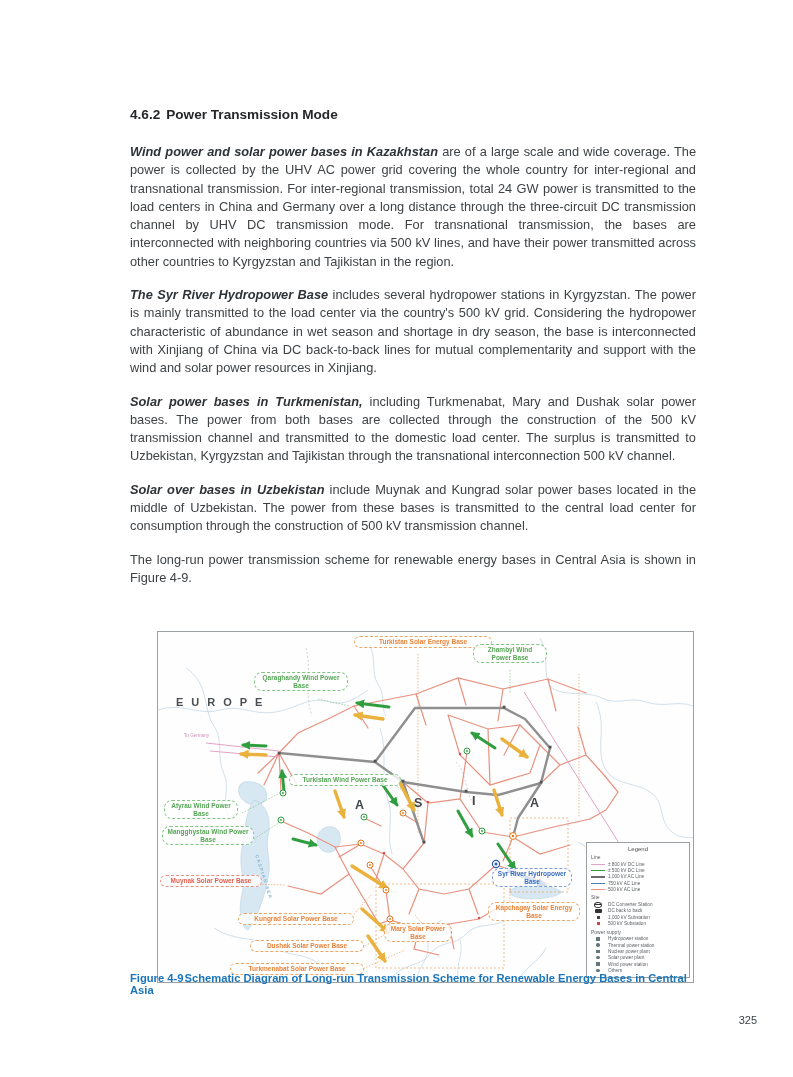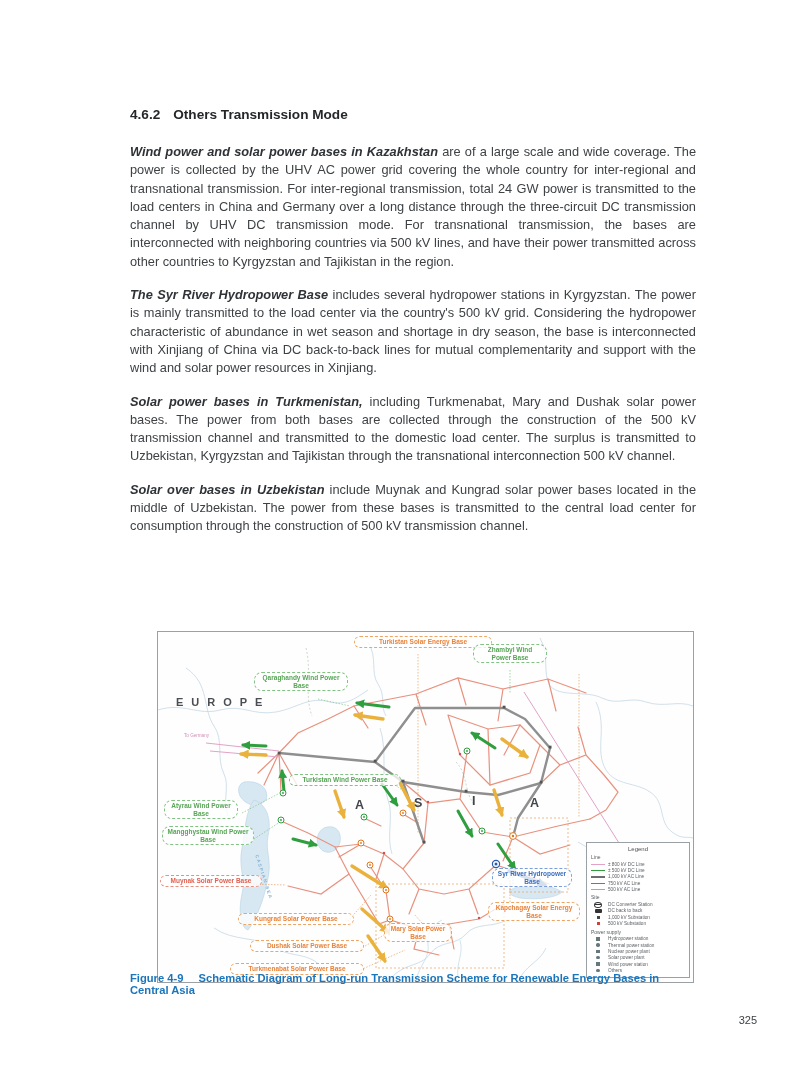--- a/index.html
+++ b/index.html
@@ -1,19 +1,19 @@
 <!DOCTYPE html>
 <html><head>
 <meta charset="utf-8">
 <style>
   html,body{margin:0;padding:0;background:#ffffff;}
   .page{position:relative;width:793px;height:1077px;background:#ffffff;overflow:hidden;
         font-family:"Liberation Sans",sans-serif;}
   .content{position:absolute;left:130px;top:107px;width:566px;color:#3e4245;}
-  .sec-heading{display:flex;gap:13px;font-size:13.6px;font-weight:bold;color:#24272a;
+  .sec-heading{display:flex;gap:6px;font-size:13.6px;font-weight:bold;color:#24272a;
                margin:0 0 21px 0;}
   .body-p{font-size:12.8px;line-height:18.3px;text-align:justify;margin:0 0 15px 0;color:#3e4245;}
   .body-p .lead{font-weight:bold;color:#2f3337;font-style:italic;}
 
   
   .figure{position:absolute;left:157px;top:612px;width:535px;height:350px;
           border:1px solid #9aa0a4;background:#fefefe;overflow:hidden;margin-top:19px;}
   .figure svg{position:absolute;left:0;top:0;}
   .map-label{position:absolute;border:1px dashed;border-radius:8px;background:rgba(255,255,255,.78);
              font-size:6.5px;line-height:7.5px;font-weight:bold;text-align:center;padding:1px 4px;
@@ -45,43 +45,44 @@
   .ic-conv{width:6px;height:4px;border:0.8px solid #333;border-radius:50%;position:relative;}
   .ic-conv::after{content:"";position:absolute;left:0;right:0;top:1.2px;border-top:0.8px solid #333;}
   .ic-bb{width:7px;height:3.5px;background:#333;border-radius:1px;}
   .ic-sq{width:3px;height:3px;background:#444;}
   .ic-sqr{width:3px;height:3px;background:#d04040;}
   .ic-p{width:3.5px;height:3.5px;background:#64787e;}
   .ic-p2{width:3.5px;height:3.5px;background:#64787e;border-radius:50%;}
 
   .caption{position:absolute;left:130px;top:972px;width:566px;font-size:11.2px;font-weight:bold;
            color:#1b75bb;}
-  .caption .cap-label{margin-right:15px;}
+  .caption .cap-label{margin-right:1px;}
   .pagenum{position:absolute;left:717px;top:1014px;width:40px;text-align:right;font-size:11px;
            color:#3e4245;}
 </style>
 </head>
 <body>
 
 <div class="page">
 
   <div class="content">
     <h2 class="sec-heading">
       <span>4.6.2</span>
-      <span>Others Transmission Mode</span>
+      <span>Power Transmission Mode</span>
     </h2>
 
     <p class="body-p"><span class="lead">Wind power and solar power bases in Kazakhstan</span><span> are of a large scale and wide coverage. The power is collected by the UHV AC power grid covering the whole country for inter-regional and transnational transmission. For inter-regional transmission, total 24 GW power is transmitted to the load centers in China and Germany over a long distance through the three-circuit DC transmission channel by UHV DC transmission mode. For transnational transmission, the bases are interconnected with neighboring countries via 500 kV lines, and have their power transmitted across other countries to Kyrgyzstan and Tajikistan in the region.</span></p>
 
     <p class="body-p"><span class="lead">The Syr River Hydropower Base</span><span> includes several hydropower stations in Kyrgyzstan. The power is mainly transmitted to the load center via the country's 500 kV grid. Considering the hydropower characteristic of abundance in wet season and shortage in dry season, the base is interconnected with Xinjiang of China via DC back-to-back lines for mutual complementarity and support with the wind and solar power resources in Xinjiang.</span></p>
 
     <p class="body-p"><span class="lead">Solar power bases in Turkmenistan,</span><span> including Turkmenabat, Mary and Dushak solar power bases. The power from both bases are collected through the construction of the 500 kV transmission channel and transmitted to the domestic load center. The surplus is transmitted to Uzbekistan, Kyrgyzstan and Tajikistan through the transnational interconnection 500 kV channel.</span></p>
 
     <p class="body-p"><span class="lead">Solar over bases in Uzbekistan</span><span> include Muynak and Kungrad solar power bases located in the middle of Uzbekistan. The power from these bases is transmitted to the central load center for consumption through the construction of 500 kV transmission channel.</span></p>
 
+    <p class="body-p"><span>The long-run power transmission scheme for renewable energy bases in Central Asia is shown in Figure 4-9.</span></p>
   </div>
 
   <div class="figure">
     <svg width="535" height="350" viewBox="0 0 535 350">
       <defs>
         <marker id="mk-g" viewBox="0 0 10 10" refX="8" refY="5" markerWidth="3" markerHeight="3" orient="auto">
             <path d="M0,0 L10,5 L0,10 Z" fill="#2e9e3e"></path>
           </marker>
         <marker id="mk-y" viewBox="0 0 10 10" refX="8" refY="5" markerWidth="2.8" markerHeight="2.8" orient="auto">
             <path d="M0,0 L10,5 L0,10 Z" fill="#eab23c"></path>

